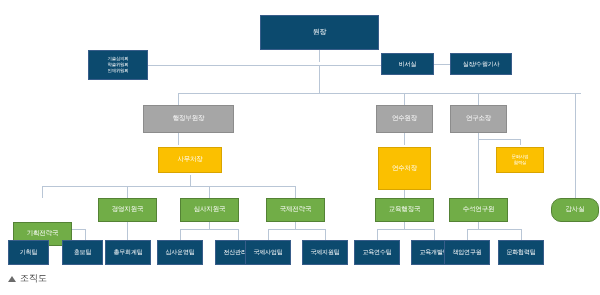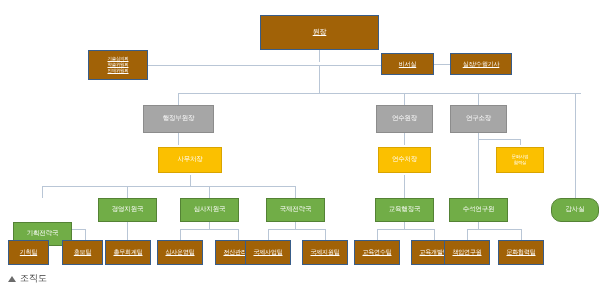--- a/index.html
+++ b/index.html
@@ -41,23 +41,22 @@
     overflow: hidden;
   }
   .node span {
     display: block;
     width: 100%;
     white-space: pre-line;
   }
 
   
   .n-blue {
-    background: #a16207;
+    background: #0c4a6e;
     border-color: #385d8a;
-    text-decoration: underline;
   }
   
   .n-gray {
     background: #a6a6a6;
     border-color: #8c8c8c;
   }
   
   .n-yellow {
     background: #fbc000;
     border-color: #d9a400;
@@ -171,34 +170,34 @@
   </div>
 
   <div class="node n-blue fs-small" style="left:381px; top:53px; width:53px; height:22px;">
     <span>비서실</span>
   </div>
 
   <div class="node n-blue fs-small" style="left:450px; top:53px; width:62px; height:22px;">
     <span>실장/수행기사</span>
   </div>
 
-  <div class="node n-gray fs-main" style="left:143px; top:105px; width:71px; height:28px;">
+  <div class="node n-gray fs-main" style="left:143px; top:105px; width:91px; height:28px;">
     <span>행정부원장</span>
   </div>
   <div class="node n-gray fs-main" style="left:450px; top:105px; width:57px; height:28px;">
     <span>연구소장</span>
   </div>
   <div class="node n-gray fs-main" style="left:376px; top:105px; width:57px; height:28px;">
     <span>연수원장</span>
   </div>
 
   <div class="node n-yellow fs-main" style="left:158px; top:147px; width:64px; height:26px;">
     <span>사무처장</span>
   </div>
-  <div class="node n-yellow fs-main" style="left:378px; top:147px; width:53px; height:26px;">
+  <div class="node n-yellow fs-main" style="left:378px; top:147px; width:53px; height:43px;">
     <span>연수처장</span>
   </div>
   <div class="node n-yellow fs-tiny" style="left:496px; top:147px; width:48px; height:26px;">
     <span>문화사업
 협력실</span>
   </div>
 
   <div class="node n-green fs-main" style="left:13px; top:198px; width:59px; height:24px;margin-top:24px;">
     <span>기획전략국</span>
   </div>

